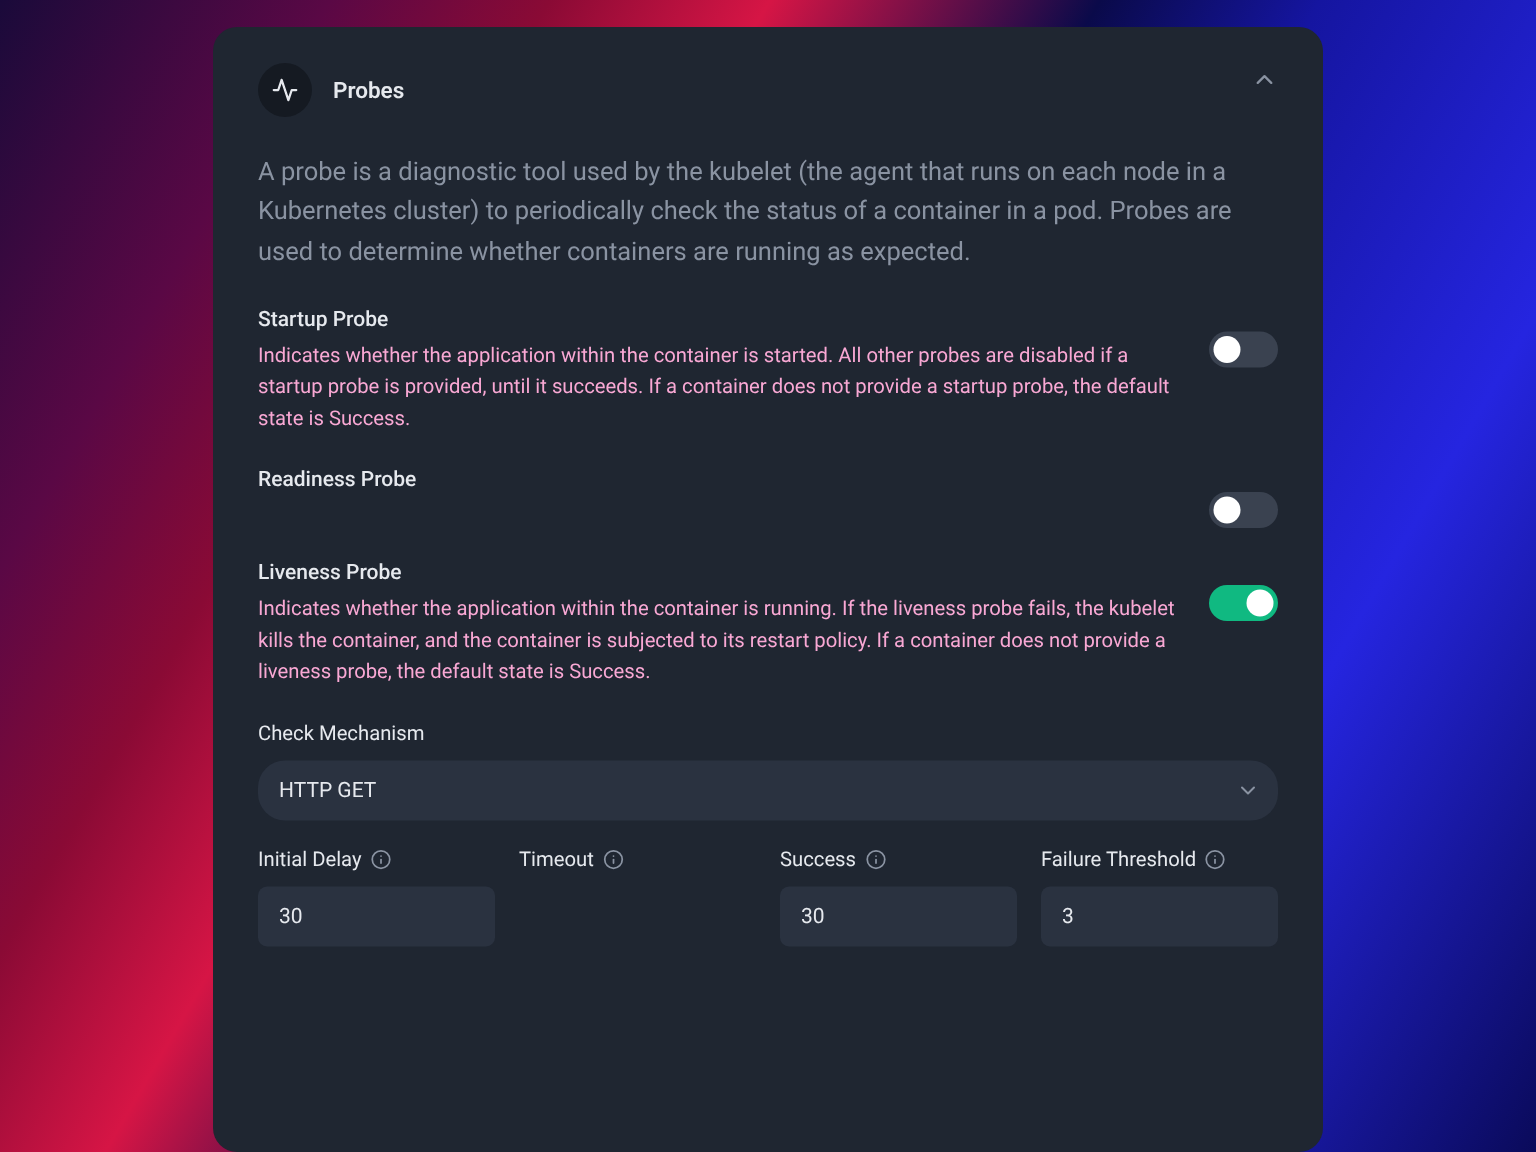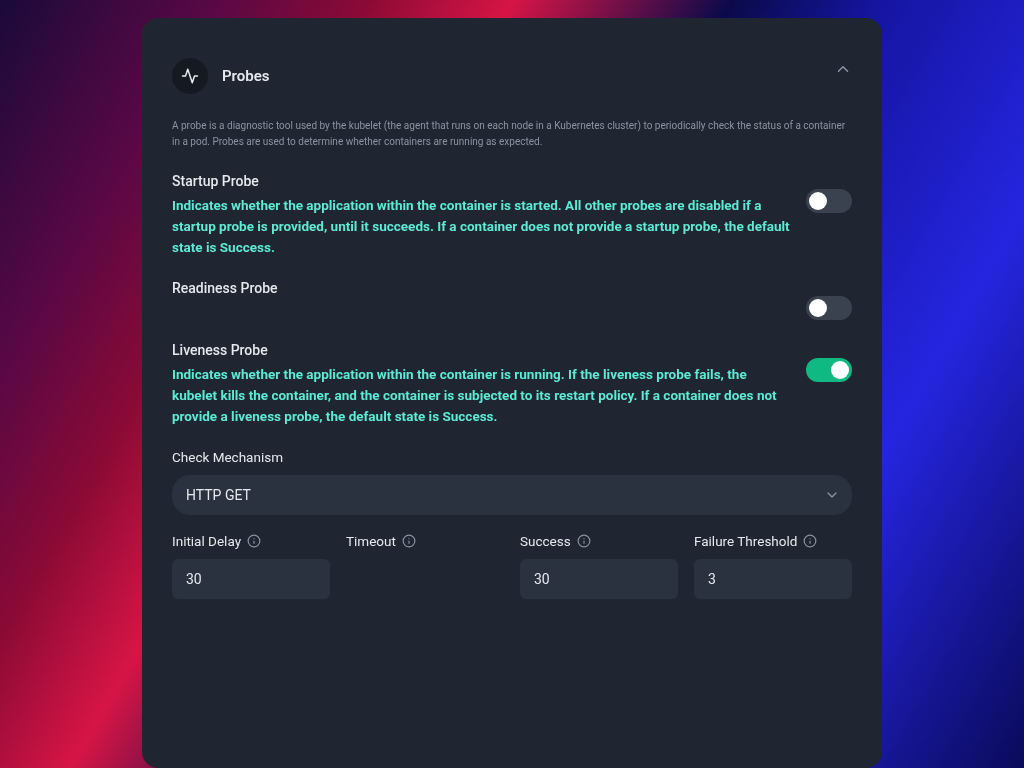--- a/index.html
+++ b/index.html
@@ -8,38 +8,38 @@
   font-family: -apple-system, BlinkMacSystemFont, "Segoe UI", Roboto, sans-serif;
   background: linear-gradient(120deg,
     #1a0a3a 0%, #5a0845 15%, #8a0a35 25%, #d61545 35%,
     #0a0a4a 50%, #1515a0 60%, #2525e0 78%, #0a0a5a 100%);
   display: flex; justify-content: center;
   padding-top: 18px;
   overflow: hidden;
 }
 .panel {
   width: 740px; background: #1f2631; border-radius: 16px;
-  padding: 40px 30px 30px 30px;
+  padding: 24px 30px 30px 30px;
 }
 .panel-header { display: flex; align-items: center; gap: 14px; position: relative; }
 .panel-icon {
   width: 36px; height: 36px; border-radius: 50%; background: #151a22;
   display: flex; align-items: center; justify-content: center;
   color: #e6e9ee; flex-shrink: 0;
 }
 .panel-title { color: #e6e9ee; font-size: 15px; font-weight: 600; }
 .chevron-up {
   position: absolute; right: 0; top: 2px;
   width: 18px; height: 18px; color: #8a93a2;
 }
-.section-desc { color: #8a93a2; font-size: 10px; line-height: 1.55; margin: 24px 0 24px 0; }
+.section-desc { color: #8a93a2; font-size: 17px; line-height: 1.55; margin: 24px 0 24px 0; }
 .probe-block { margin-bottom: 22px; display: flex; gap: 16px; align-items: flex-start; }
 .probe-text { flex: 1; }
 .probe-title { color: #e6e9ee; font-size: 14px; font-weight: 500; margin-bottom: 6px; }
-.probe-desc { color: #5eead4; font-size: 13.5px; line-height: 1.55; font-weight: bold; }
+.probe-desc { color: #f9a8d4; font-size: 13.5px; line-height: 1.55; }
 .toggle {
   width: 46px; height: 24px; border-radius: 12px; background: #3a4250;
   position: relative; cursor: pointer; flex-shrink: 0; margin-top: 16px;
 }
 .toggle.on { background: #10b981; }
 .toggle-knob {
   width: 18px; height: 18px; border-radius: 50%; background: #fff;
   position: absolute; top: 3px; left: 3px;
 }
 .toggle.on .toggle-knob { left: auto; right: 3px; }

